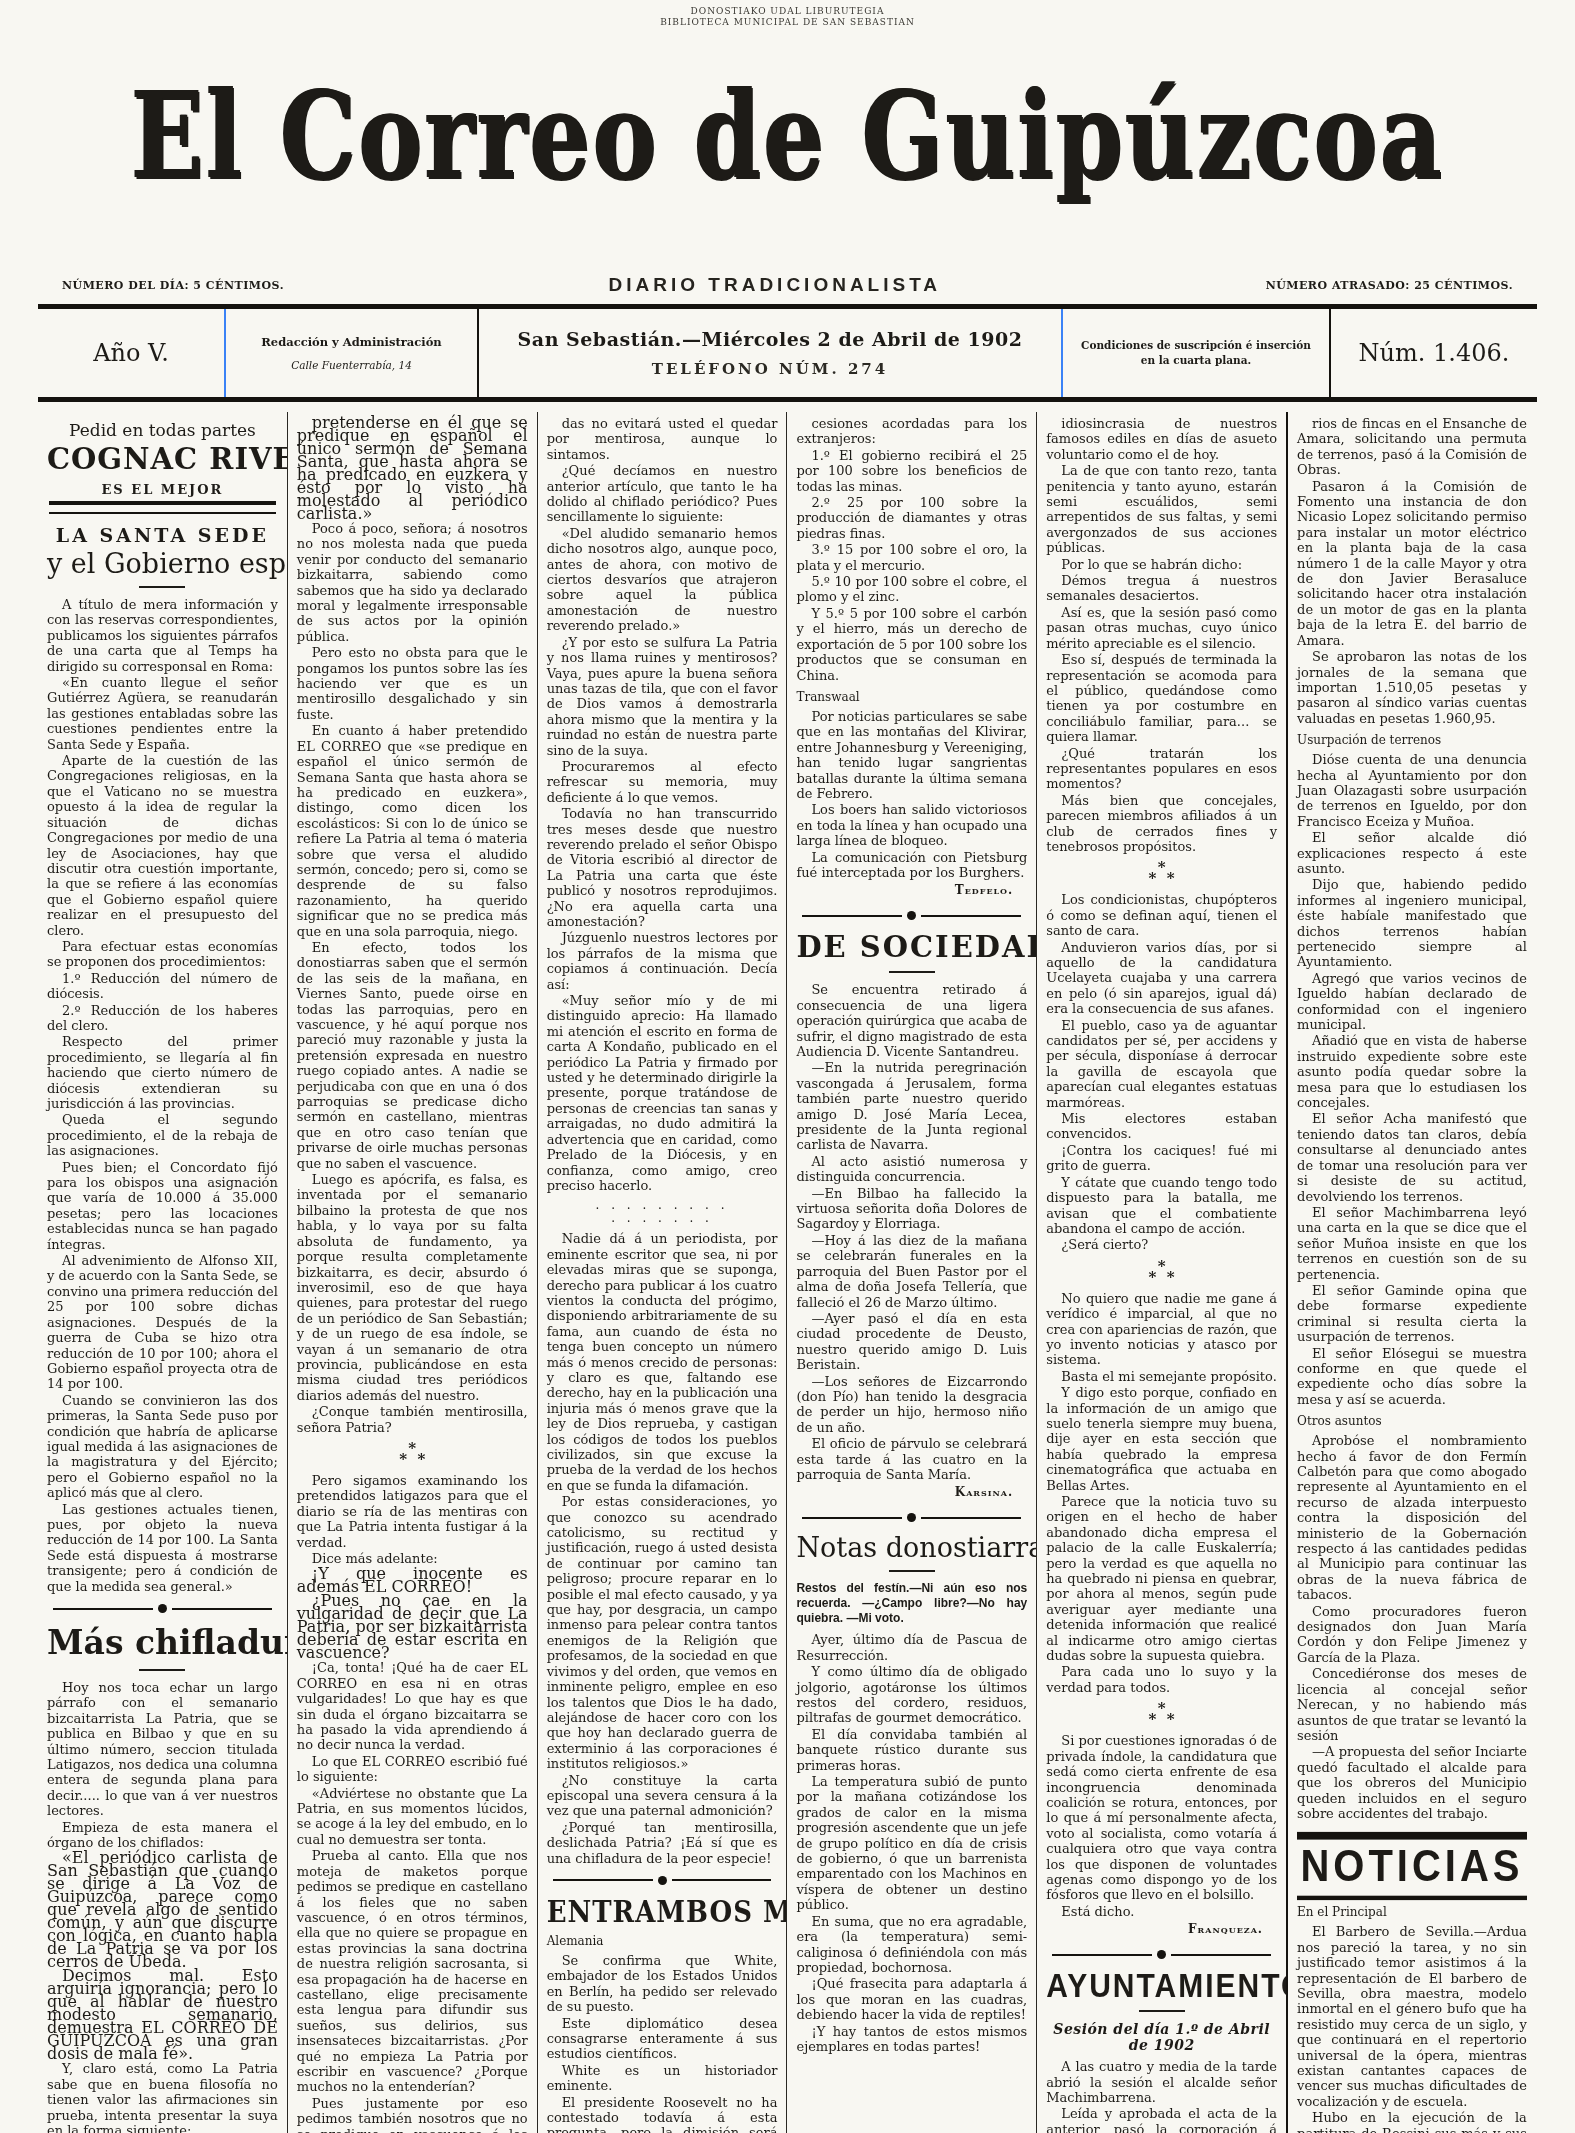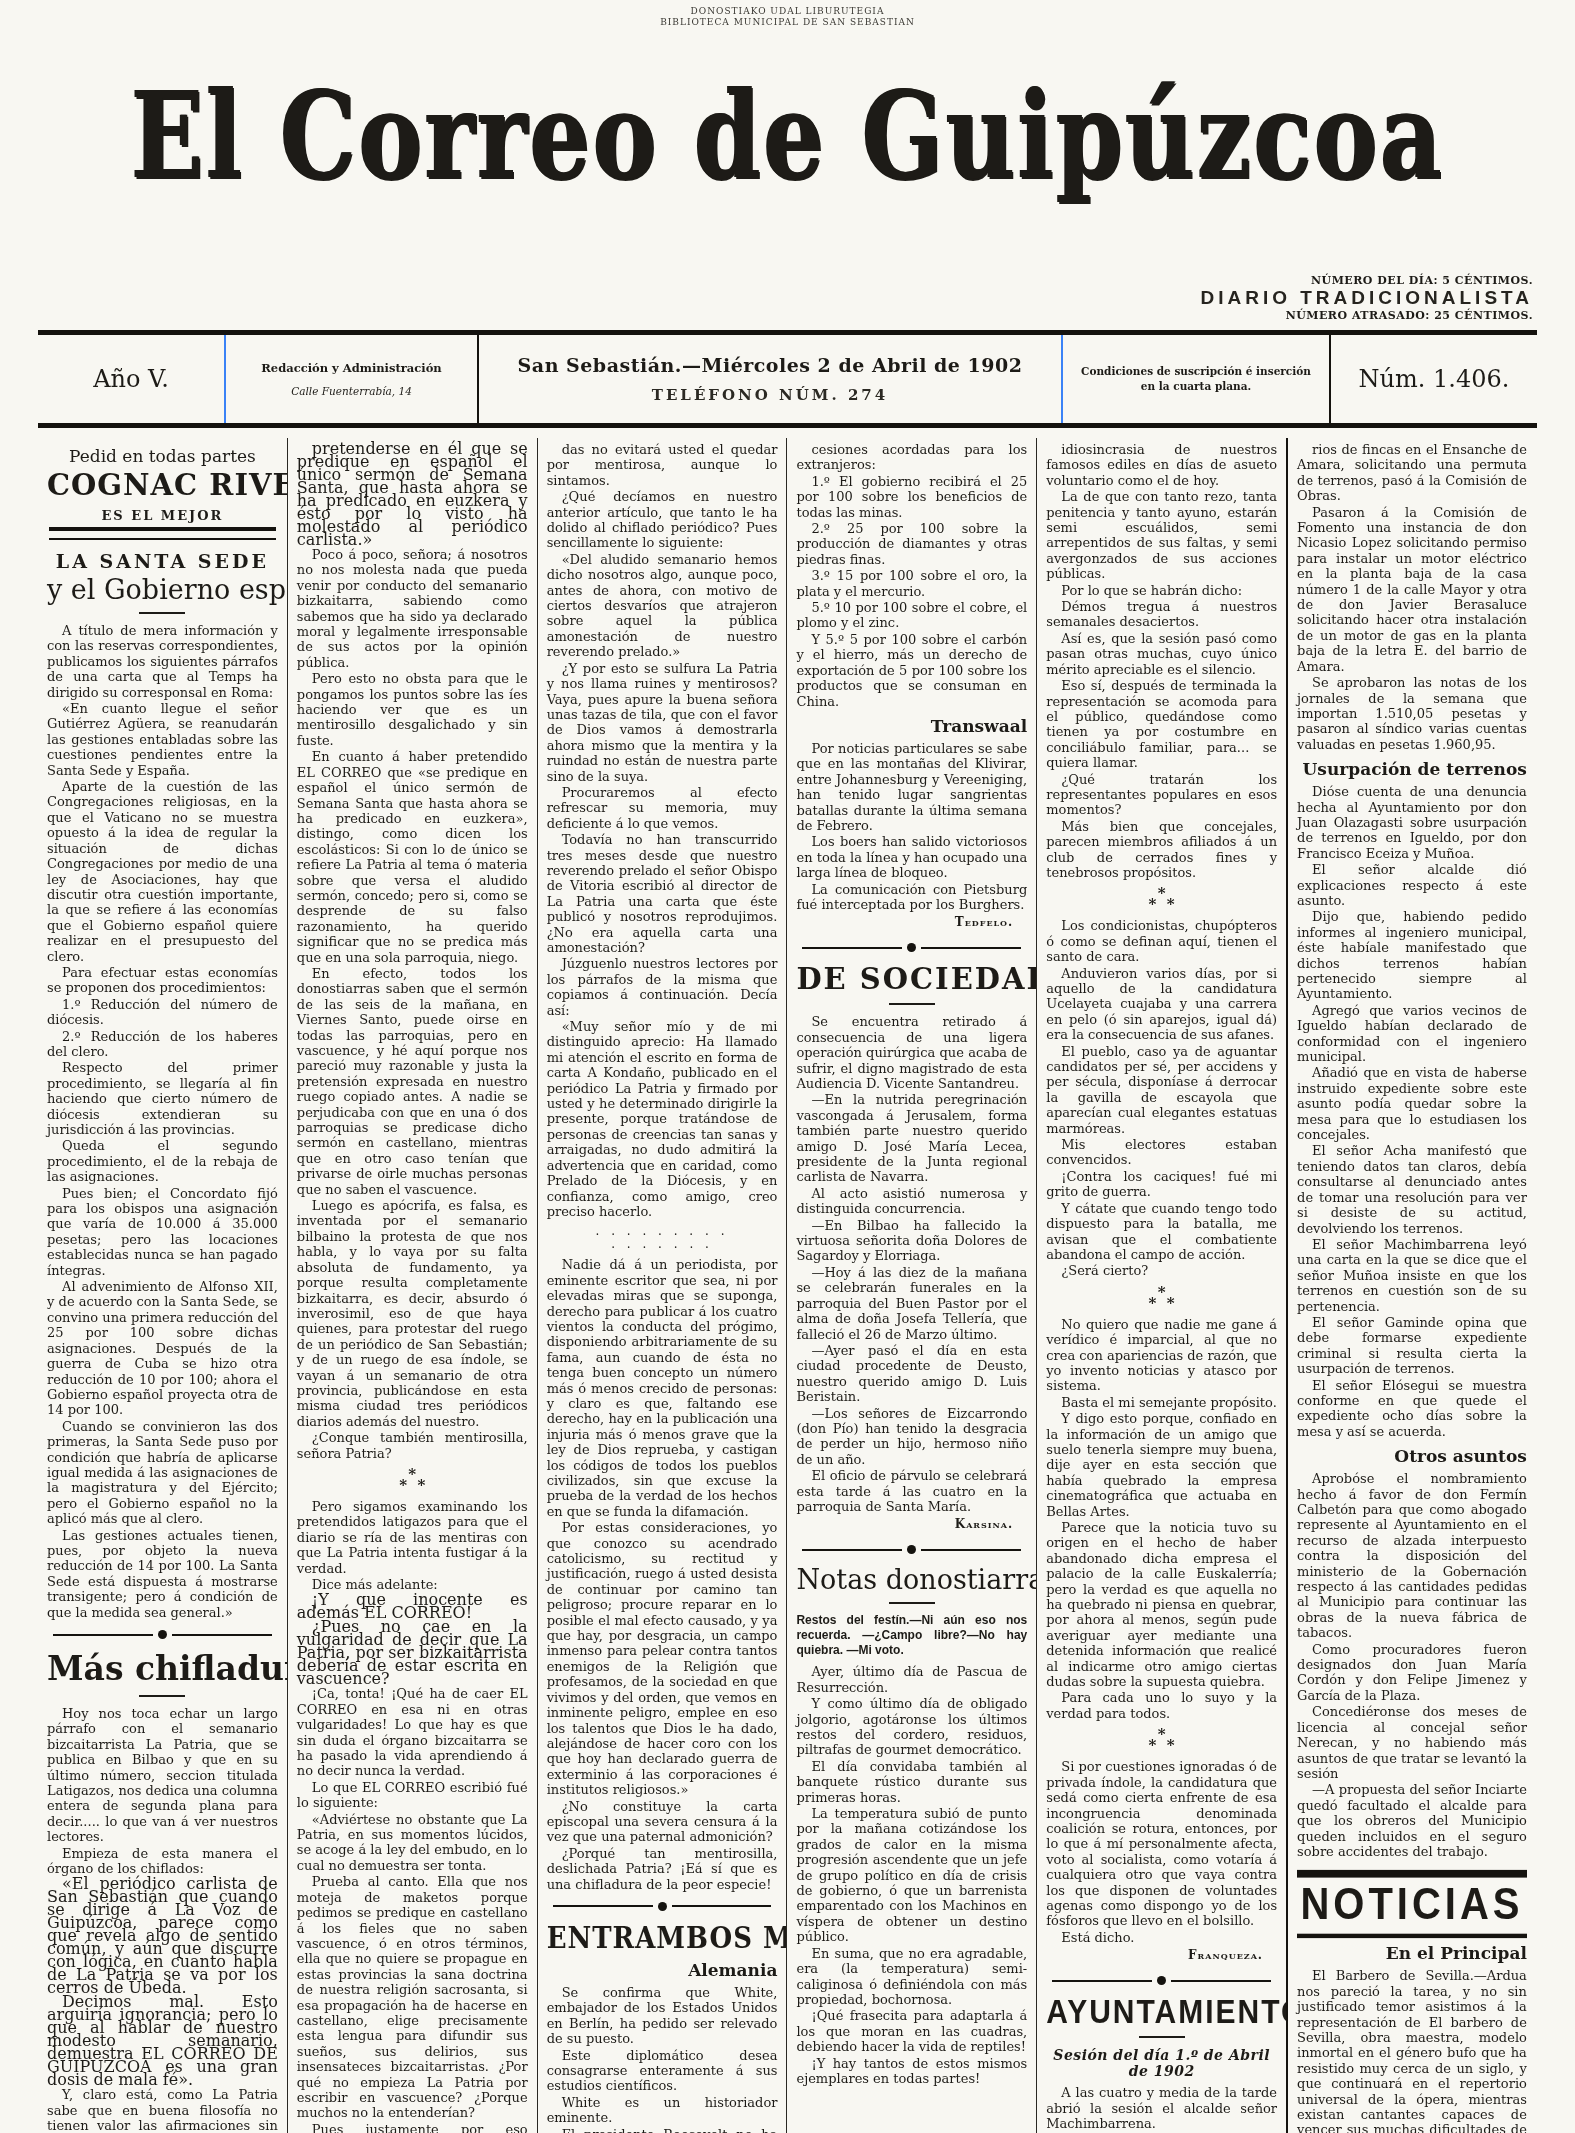--- a/index.html
+++ b/index.html
@@ -11,21 +11,21 @@
   
   .stamp{padding-top:6px;text-align:center;font-size:9px;line-height:11px;letter-spacing:1px;color:#3a3833;}
   
   .masthead{text-align:center;margin-top:18px;height:190px;}
   .masthead .title{
     font-family:"DejaVu Serif", serif;font-weight:700;font-size:96px;line-height:180px;
     letter-spacing:2px;transform:scaleY(1.25);transform-origin:center;
     text-shadow:1px 1px 0 #1d1b17, -1px 0 0 #1d1b17;
     white-space:nowrap;
   }
-  .subrow{display:flex;align-items:flex-end;justify-content:space-between;padding:0 42px;margin-top:38px;flex-direction:column;}
+  .subrow{display:flex;align-items:center;justify-content:space-between;padding:0 62px;margin-top:38px;}
   .price{font-size:11px;font-weight:700;letter-spacing:.5px;}
   .subtitle{font-family:"Liberation Sans", sans-serif;font-size:19px;letter-spacing:4px;font-weight:600;color:#2a2archive823;}
   .subtitle{color:#26241f;}
   
   .infobar{
     margin:8px 38px 0 38px;border-top:5px solid #15130f;border-bottom:5px solid #15130f;
     display:flex;align-items:stretch;height:88px;
   }
   .ib-cell{display:flex;flex-direction:column;justify-content:center;text-align:center;padding:4px 8px;}
   .ib-box{border-left:2px solid #3b82f6;border-right:2px solid #15130f;}
@@ -46,21 +46,21 @@
   .col{
     width:16.666%;box-sizing:border-box;padding:4px 9px 0 9px;overflow:hidden;
     border-right:1px solid #2a2823;
   }
   .col:last-child{border-right:none;}
   .col:last-child{border-left:2px solid #15130f;margin-left:-1px;}
   
   .p{font-size:13px;line-height:15.4px;text-align:justify;text-indent:15px;margin:0 0 1px 0;}
   .p.small{font-size:16px;line-height:13px;}
   .sig{font-size:12px;letter-spacing:1px;text-align:right;padding:2px 14px 4px 0;font-variant:small-caps;font-weight:700;}
-  .sub{font-size:17px;font-weight:700;text-align:right;margin:7px 0 5px 0;}
+  .sub{font-size:12px;font-weight:400;text-align:left;margin:7px 0 5px 0;}
   .sub-i{font-size:14px;font-weight:700;font-style:italic;text-align:center;margin:8px 0 6px 0;letter-spacing:.5px;}
   .lead{font-family:"Liberation Sans", sans-serif;font-size:12px;font-weight:700;line-height:15px;text-align:justify;margin:4px 0 6px 0;}
   
   .ad1{text-align:center;font-size:17px;margin-top:4px;}
   .ad2{text-align:center;font-size:29px;font-weight:700;letter-spacing:1px;margin-top:2px;white-space:nowrap;}
   .ad3{text-align:center;font-size:13px;font-weight:700;letter-spacing:2px;margin:6px 0 4px 0;}
   .thickbar{height:7px;border-top:4px solid #15130f;border-bottom:2px solid #15130f;margin:4px 2px 10px 2px;}
   .h-sede{text-align:center;font-size:19px;font-weight:700;letter-spacing:3px;margin-top:6px;}
   .h-gob{text-align:center;font-size:27px;margin-top:2px;white-space:nowrap;}
   .h-chif{text-align:center;font-size:33px;font-weight:700;margin:10px 0 2px 0;white-space:nowrap;}

